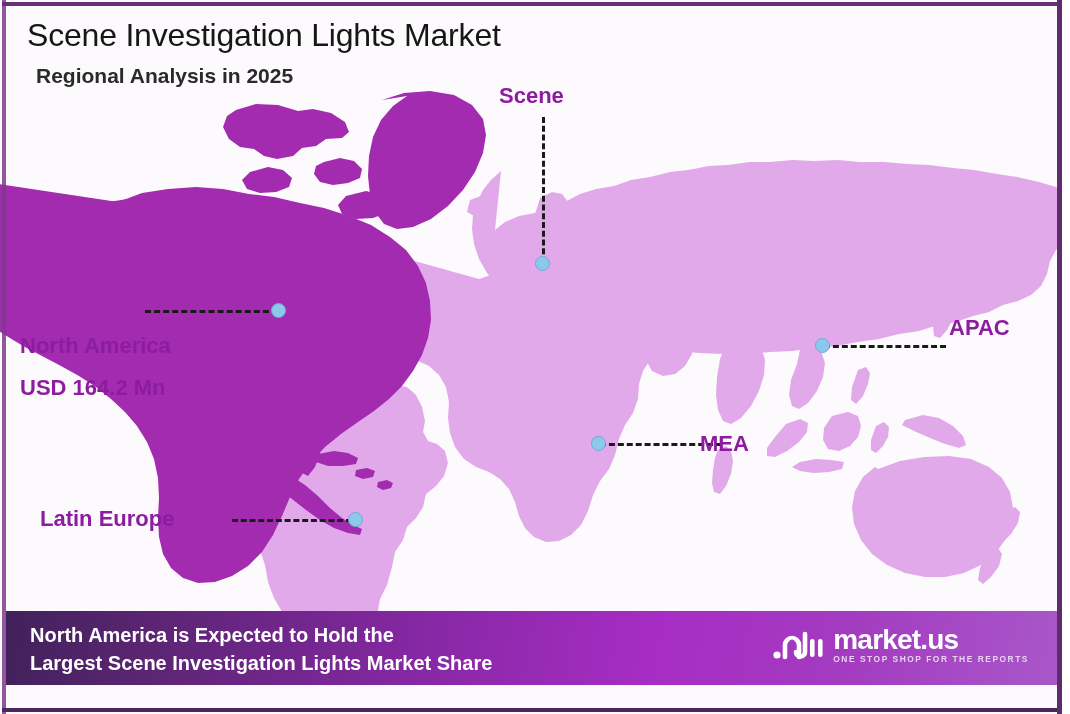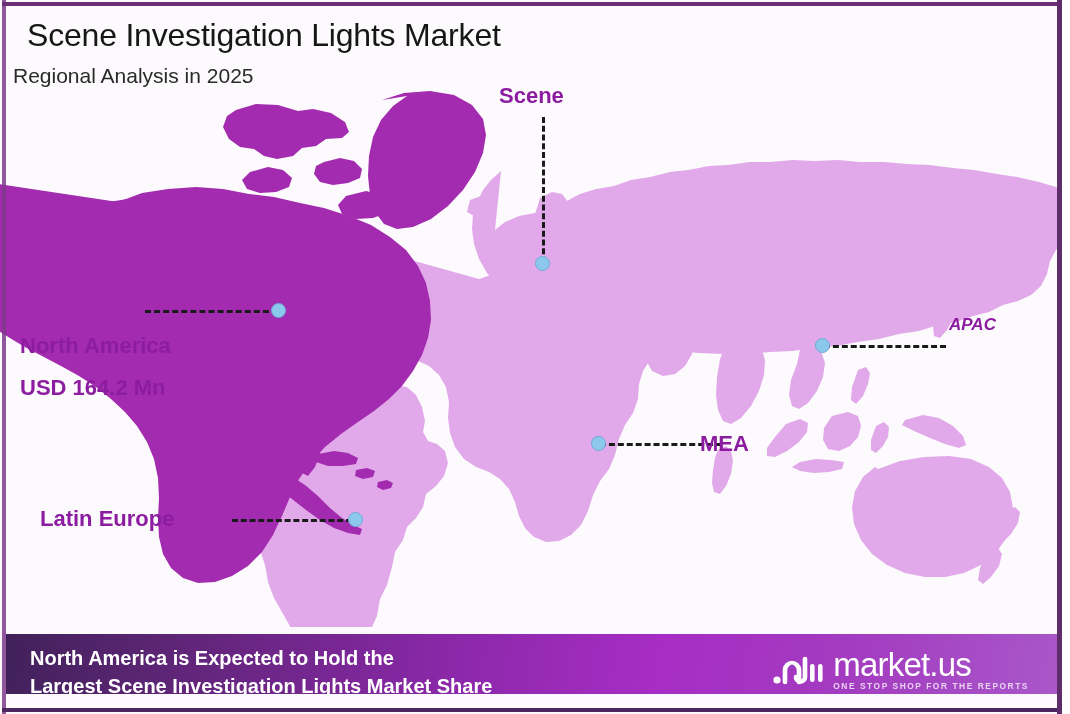--- a/index.html
+++ b/index.html
@@ -64,24 +64,24 @@
     left: 27px;
     top: 17px;
     font-size: 32px;
     font-weight: normal;
     color: #161616;
     letter-spacing: -0.2px;
     white-space: nowrap;
   }
   .subtitle {
     position: absolute;
-    left: 13px;
+    left: 36px;
     top: 64px;
     font-size: 21px;
-    font-weight: normal;
+    font-weight: bold;
     color: #2A2A2A;
     white-space: nowrap;
   }
 
   
   .map-wrap {
     position: absolute;
     left: 0px;
     top: 82px;
     width: 1060px;
@@ -91,21 +91,21 @@
 
   
   .region-label {
     position: absolute;
     font-weight: bold;
     color: #8C1CA0;
     white-space: nowrap;
     line-height: 1.18;
   }
   .lbl-europe { left: 499px; top: 83px; font-size: 22px; }
-  .lbl-apac   { left: 949px; top: 315px; font-size: 17px; font-style: italic; }
+  .lbl-apac   { left: 949px; top: 315px; font-size: 22px; }
   .lbl-mea    { left: 700px; top: 431px; font-size: 22px; }
   .lbl-latam  { left: 40px;  top: 506px; font-size: 22px; }
   .lbl-na     { left: 20px;  top: 333px; font-size: 22px; text-align: left; width: 200px;}
   .lbl-na .na-l2 { display:block;margin-top:16px; }
 
   .dot {
     position: absolute;
     width: 15px; height: 15px;
     border-radius: 50%;
     background: #8CC8EC;
@@ -131,23 +131,23 @@
   .dash-na     { left: 145px; top: 310px; width: 133px; }
   .dash-europe { left: 542px; top: 117px; height: 146px; }
   .dash-apac   { left: 824px; top: 345px; width: 122px; }
   .dash-mea    { left: 600px; top: 443px; width: 122px; }
   .dash-latam  { left: 232px; top: 519px; width: 120px; }
 
   
   .footer {
     position: absolute;
     left: 6px;
-    top: 634px;
+    top: 611px;
     width: 1051px;
-    height: 60px;
+    height: 74px;
     background: linear-gradient(100deg, #41215A 0%, #5B2573 14%, #8A28A8 42%, #A72DC4 62%, #A33CC0 80%, #A957C9 100%);
     overflow: hidden;
   }
   .footer-text {
     position: absolute;
     left: 24px;
     top: 10px;
     color: #ffffff;
     font-size: 20px;
     font-weight: bold;
@@ -158,22 +158,22 @@
     position: absolute;
     right: 28px;
     top: 14px;
     display: flex;
     align-items: center;
     gap: 9px;
   }
   .logo-mark { width: 52px; height: 40px; }
   .logo-text-wrap { display:flex; flex-direction: column; }
   .logo-word {
-    font-size: 33px;
-    font-weight: normal;
+    font-size: 28px;
+    font-weight: bold;
     color: #ffffff;
     letter-spacing: -0.8px;
     line-height: 1;
   }
   .logo-tag {
     font-size: 8.4px;
     font-weight: bold;
     color: #E9D3F2;
     letter-spacing: 1.55px;
     white-space: nowrap;

